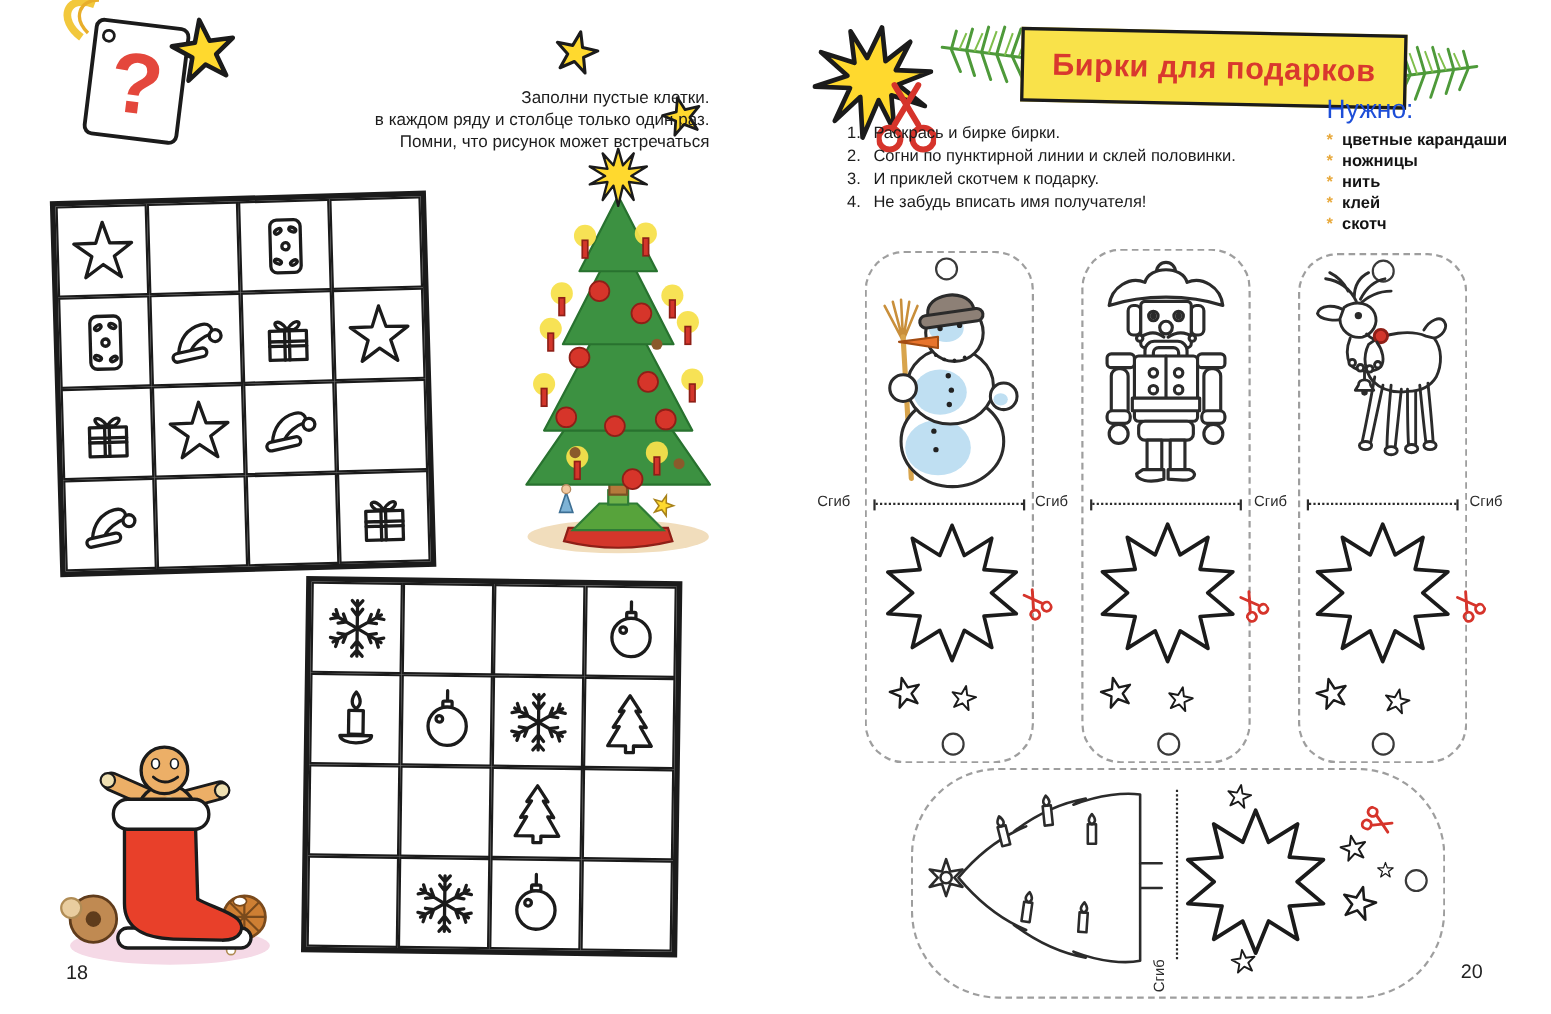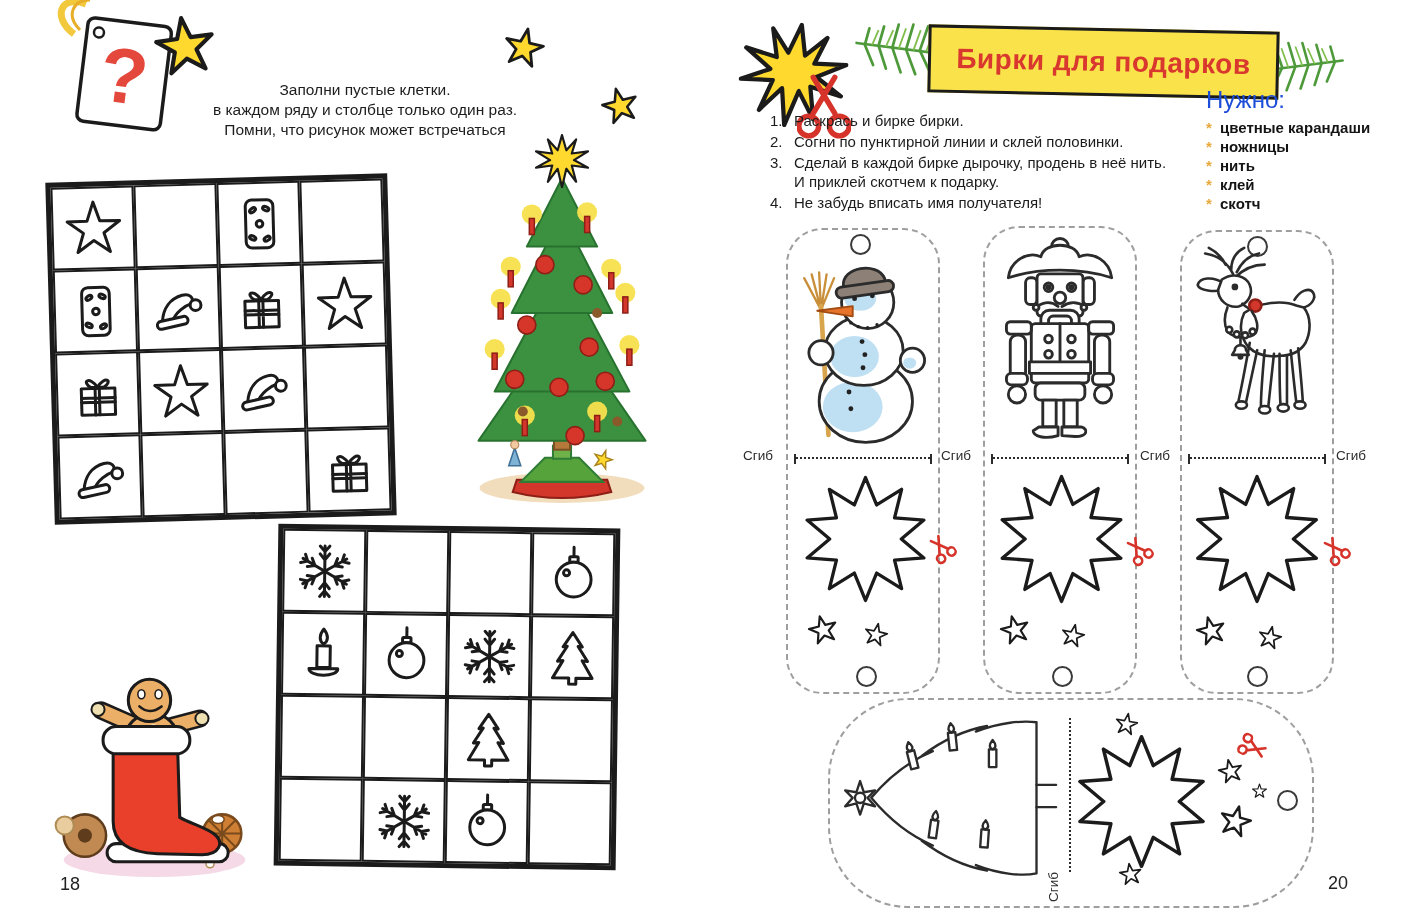--- a/index.html
+++ b/index.html
@@ -9,21 +9,21 @@
   svg{display:block;}
 
   
   .gsym{fill:#ffffff;stroke:#1b1b1b;stroke-width:5;stroke-linejoin:round;stroke-linecap:round;}
   .burst{fill:#ffffff;stroke:#1b1b1b;stroke-width:2.6;stroke-linejoin:round;}
   .ostar{fill:#ffffff;stroke:#1b1b1b;stroke-width:7;stroke-linejoin:round;}
   .ystar{fill:#FFD92E;stroke:#1b1b1b;stroke-width:6.5;stroke-linejoin:round;}
   .ystar8{fill:#FFD92E;stroke:#1b1b1b;stroke-width:4;stroke-linejoin:round;}
 
   
-  .intro{left:85px;top:80px;width:560px;text-align:center;font-size:15.5px;line-height:20px;color:#1d1d1d;}
+  .intro{left:85px;top:80px;width:560px;text-align:right;font-size:15.5px;line-height:20px;color:#1d1d1d;}
   .grid{display:grid;grid-template-columns:repeat(4,83px);grid-auto-rows:83px;border:5px solid #1b1b1b;background:#fff;}
   .grid .cell{border:2.5px solid #1b1b1b;display:flex;align-items:center;justify-content:center;}
   .grid .cell svg{width:60px;height:60px;}
   #grid1{left:50px;top:178px;transform:rotate(-1.6deg);}
   #grid2{left:276px;top:526px;transform:rotate(0.8deg);}
   .pnum{font-size:18px;color:#222;}
 
   
   .banner-rect{left:928px;top:28px;width:345px;height:62px;background:#F9E24A;border:3px solid #1b1b1b;
                transform:rotate(1.2deg);display:flex;align-items:center;justify-content:center;}
@@ -397,21 +397,20 @@
       <span class="num">1.</span>
       <span>Раскрась и бирке бирки.</span>
     </div>
     <div class="step">
       <span class="num">2.</span>
       <span>Согни по пунктирной линии и склей половинки.</span>
     </div>
     <div class="step">
       <span class="num">3.</span>
       <span>
-        <span style="display:block">Сделай в каждой бирке дырочку, продень в неё нить.</span>
         <span style="display:block">И приклей скотчем к подарку.</span>
       </span>
     </div>
     <div class="step">
       <span class="num">4.</span>
       <span>Не забудь вписать имя получателя!</span>
     </div>
   </div>
 
   <div class="abs need-h">Нужно:</div>

